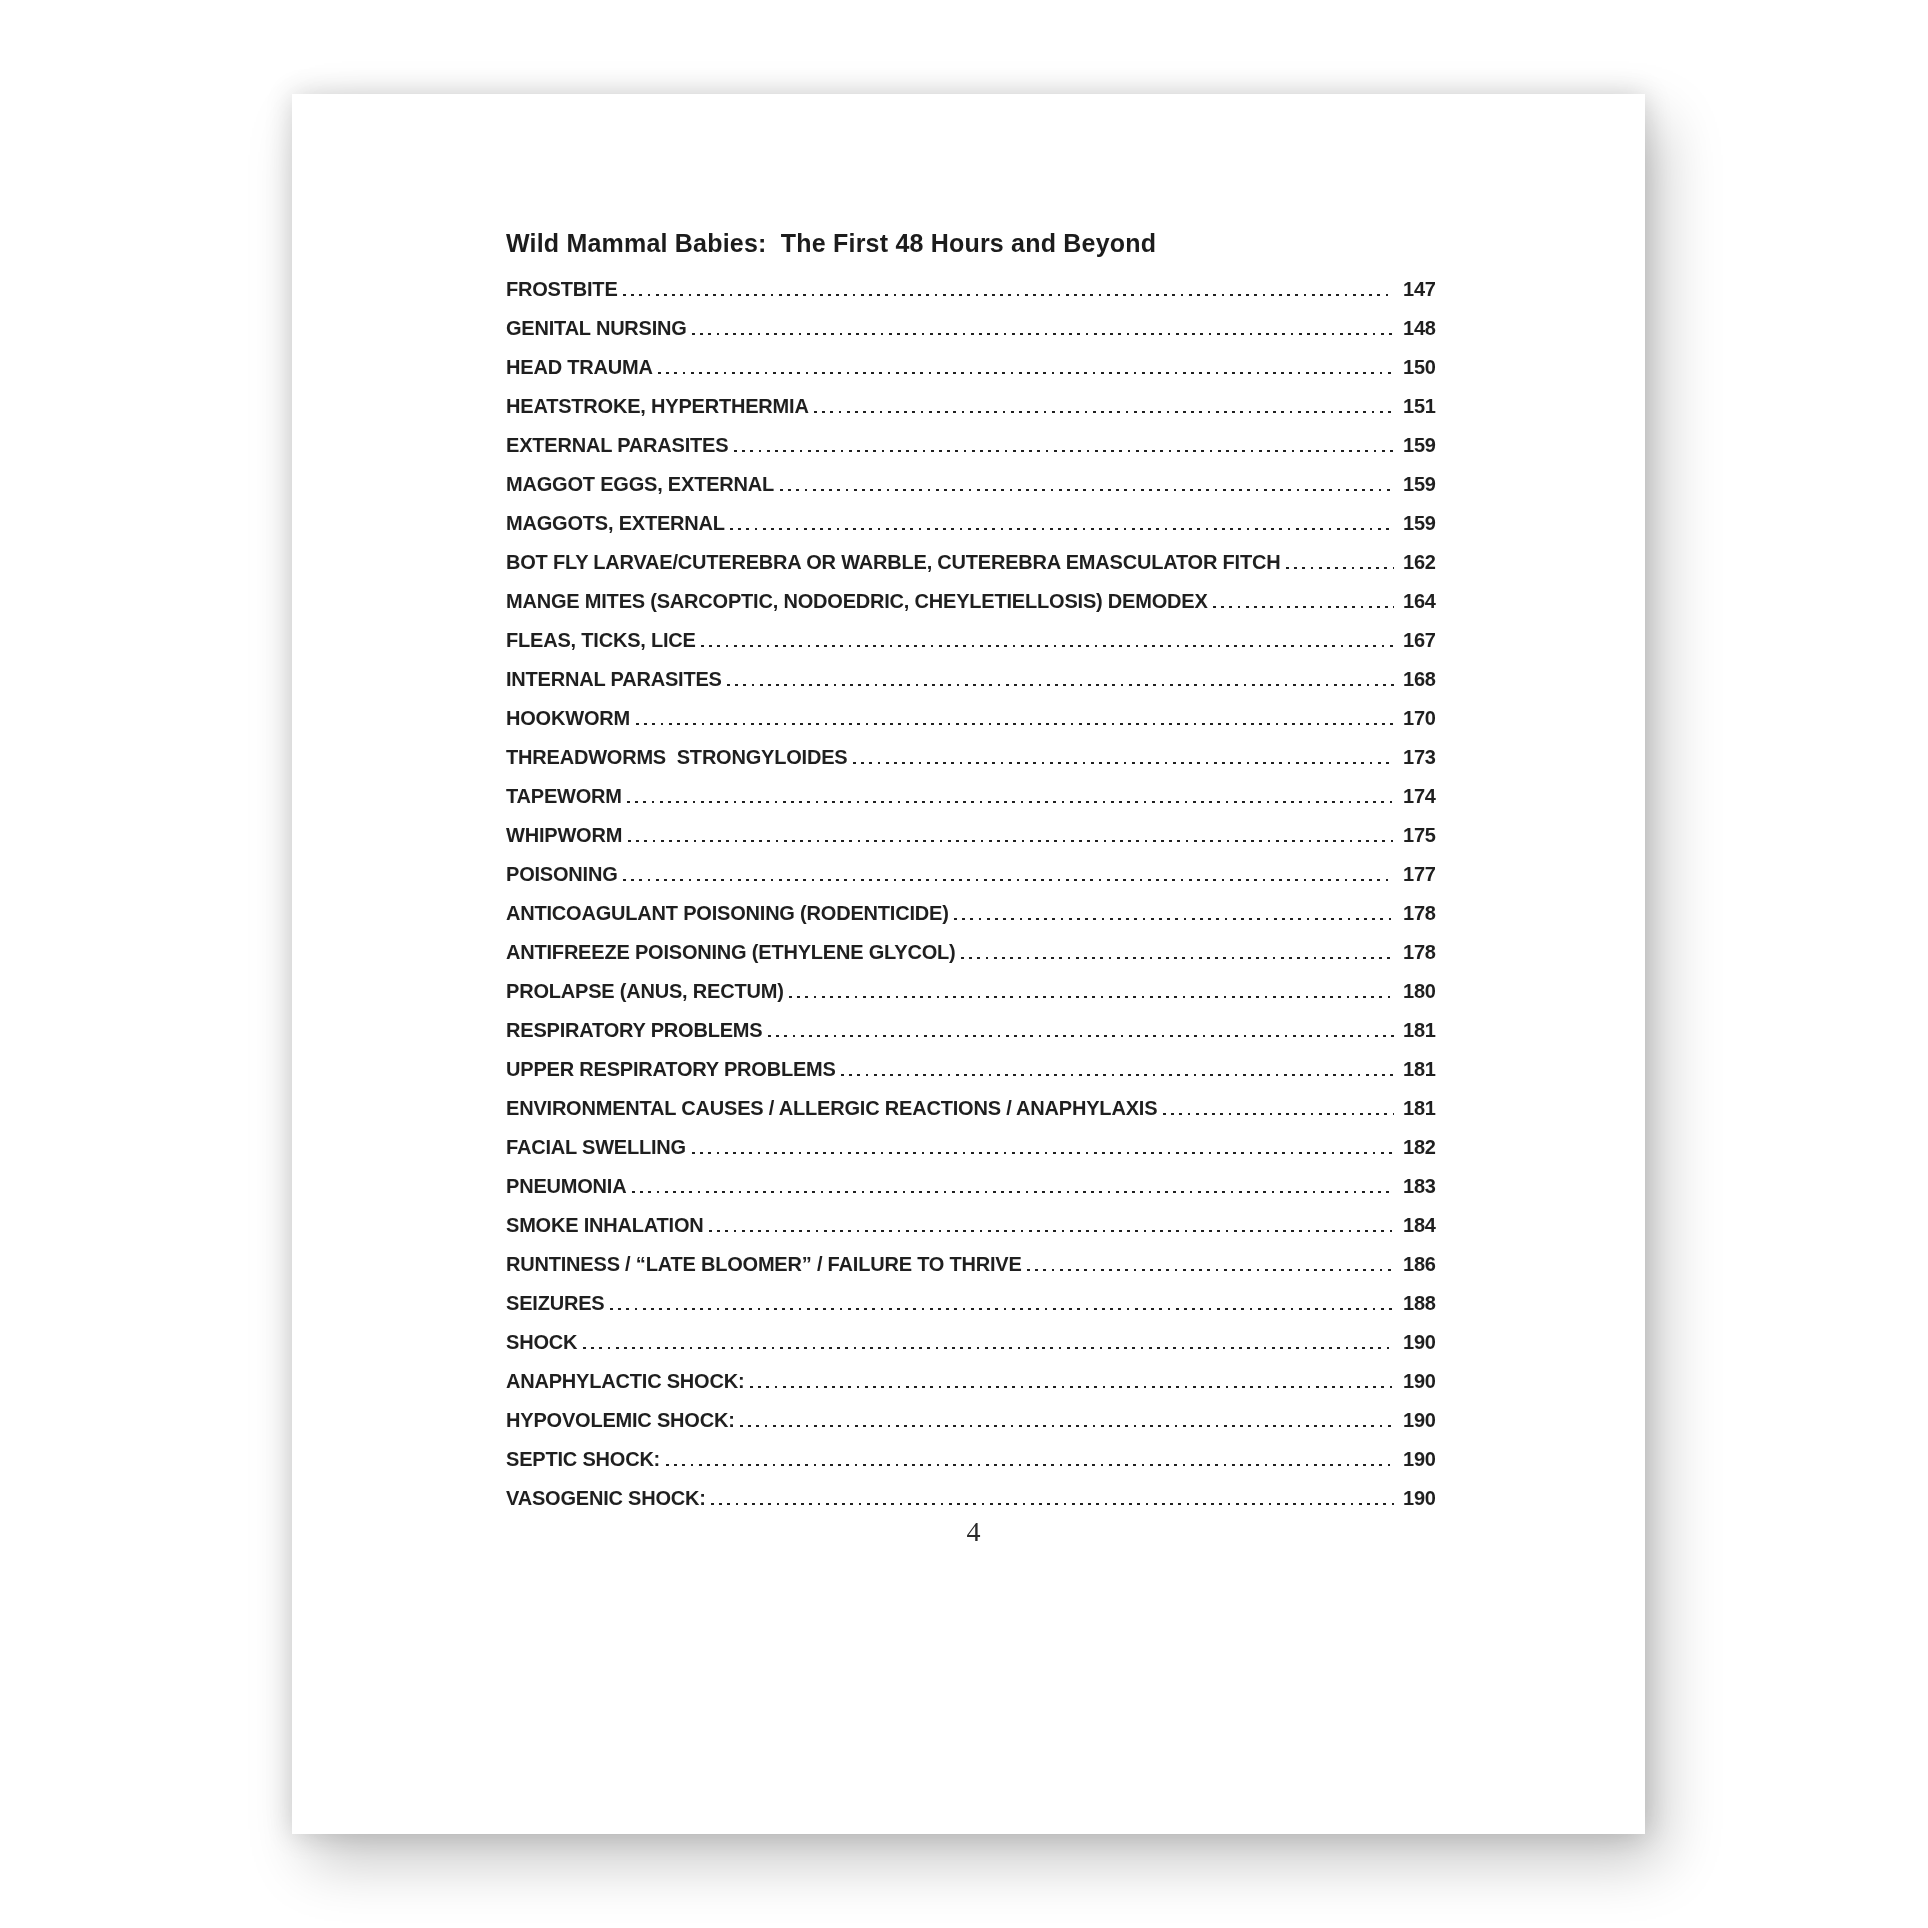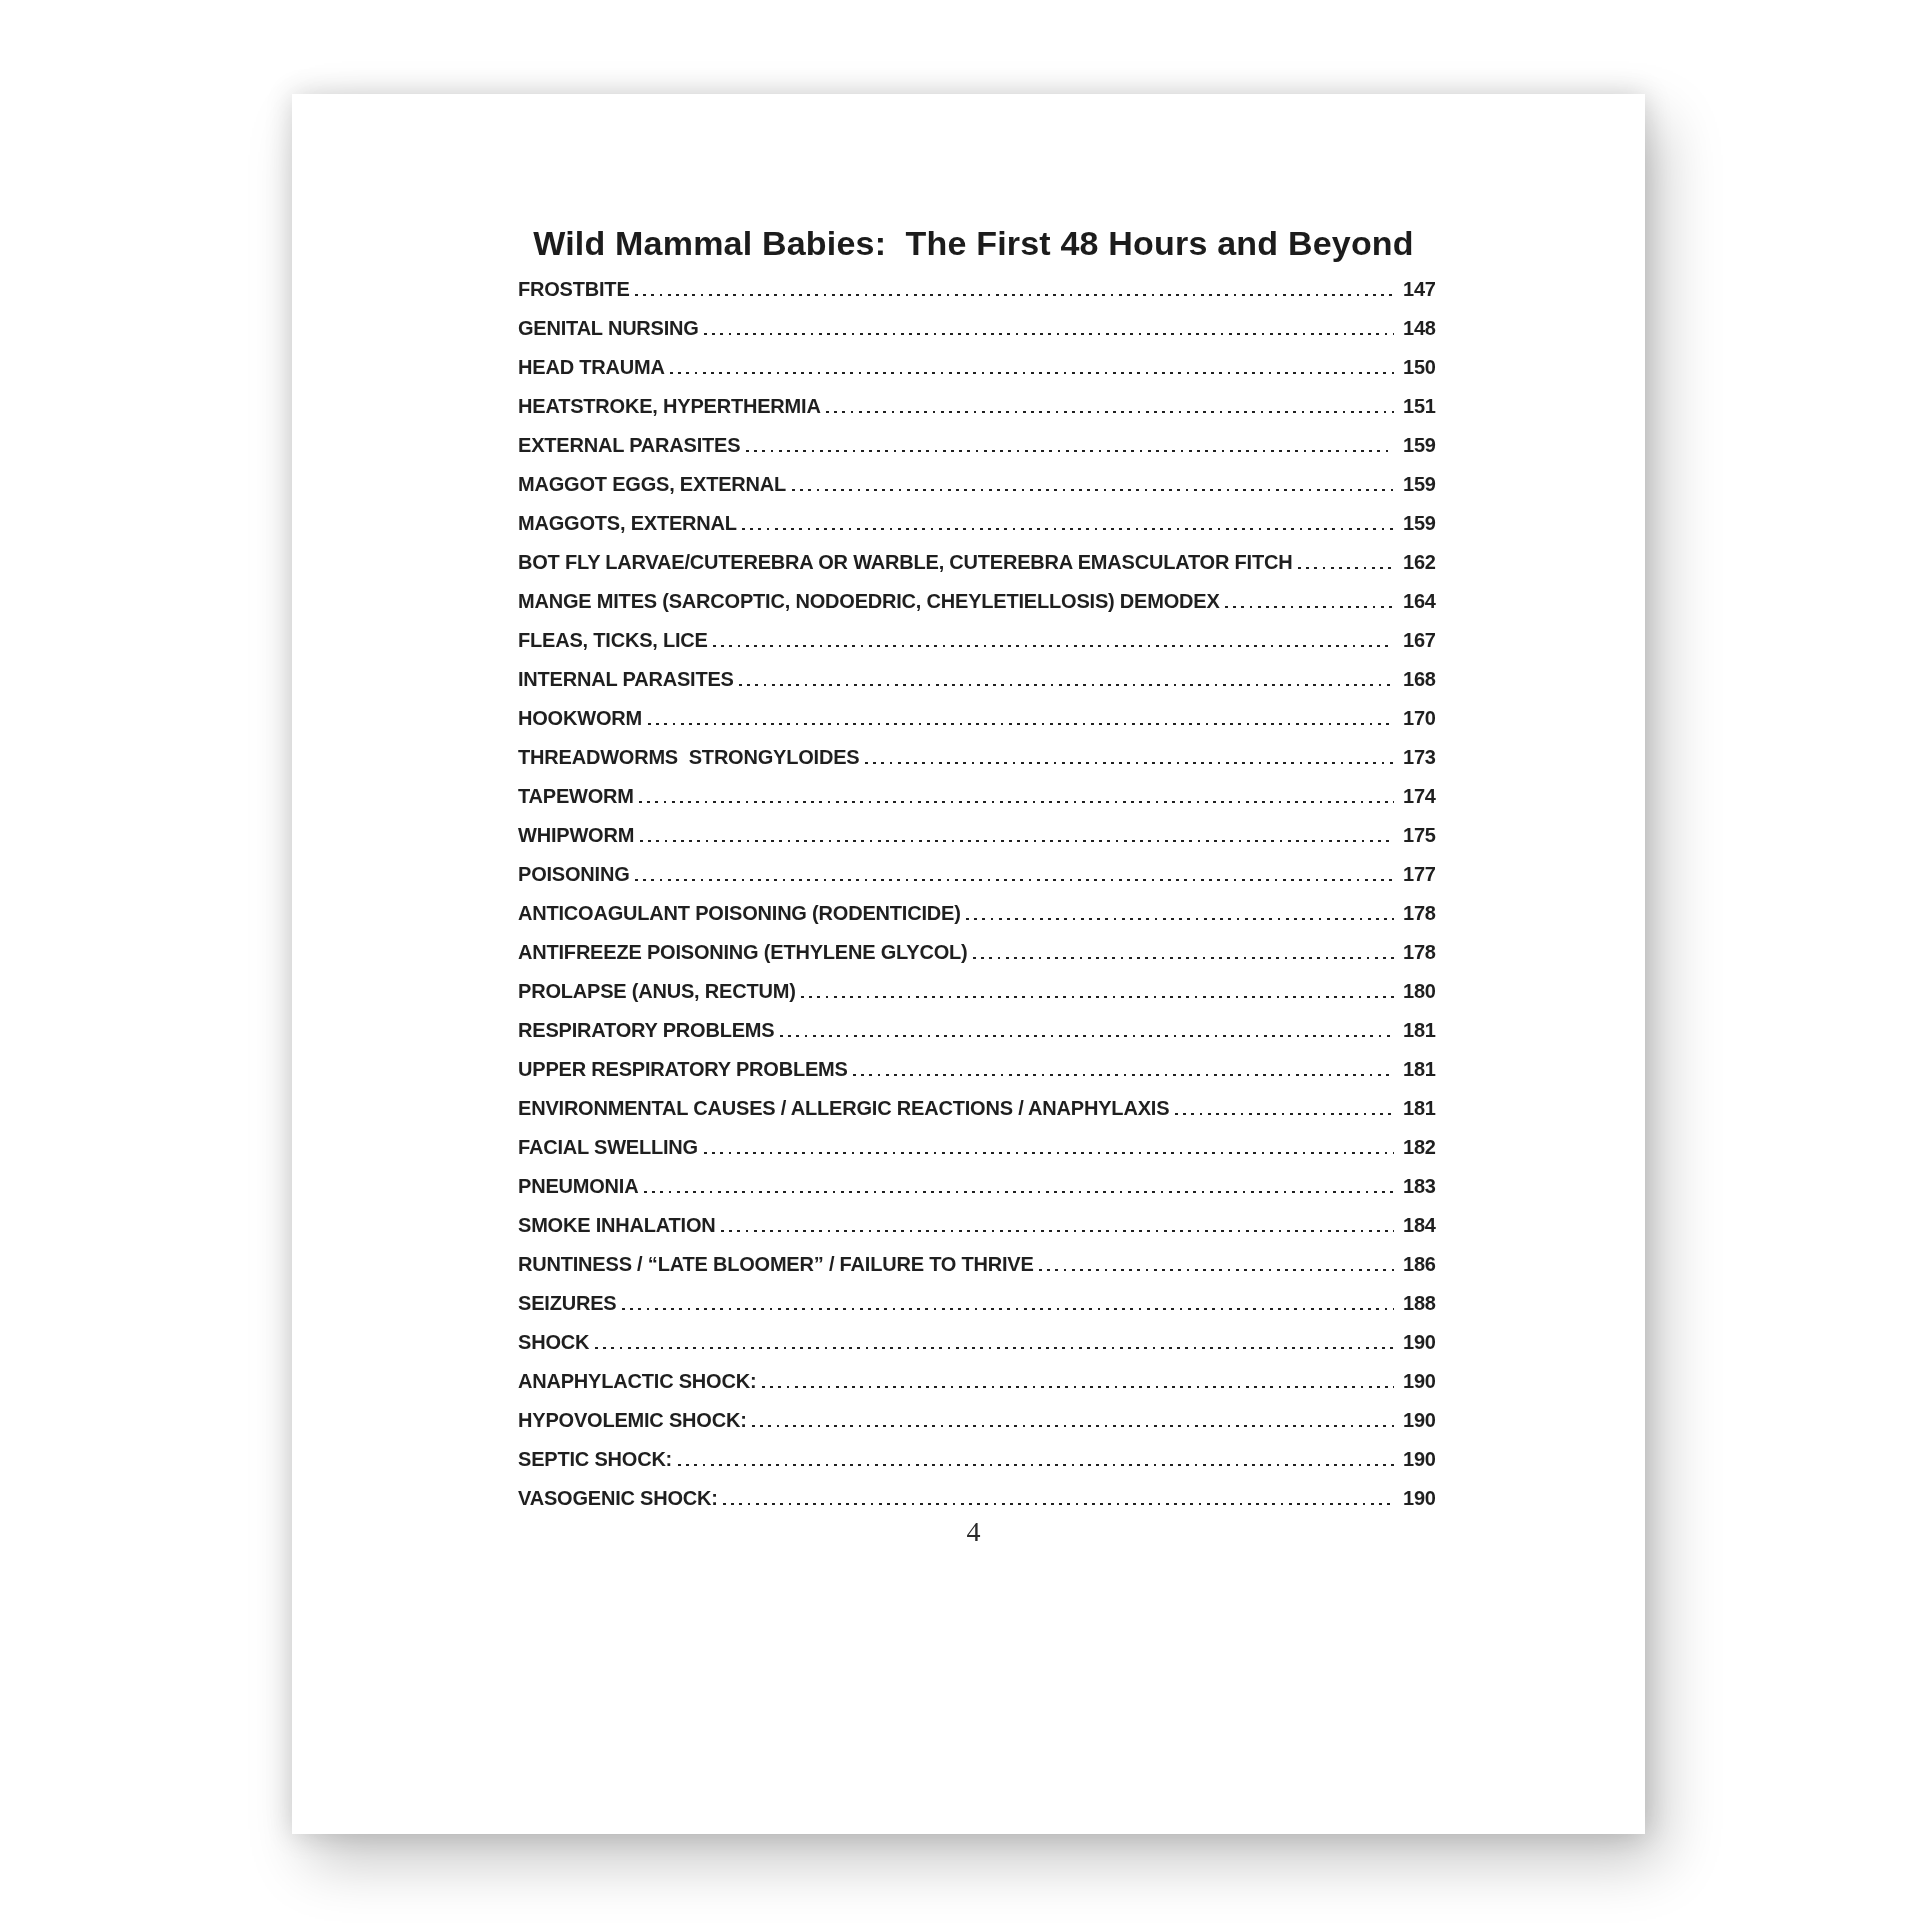--- a/index.html
+++ b/index.html
@@ -19,31 +19,29 @@
     position: absolute;
     left: 292px;
     top: 94px;
     width: 1353px;
     height: 1740px;
     background: #ffffff;
     box-shadow: 0 0 26px rgba(0,0,0,0.16), 17px 28px 56px rgba(0,0,0,0.22);
     padding: 129px 204px 0 214px;
   }
   .title {
-    font-size: 34px;
+    font-size: 25px;
     font-weight: bold;
     color: #1c1c1c;
-    text-align: center;
     white-space: pre;
     line-height: 41px;
     letter-spacing: 0.2px;
   }
   .toc {
     margin-top: 5.6px;
-    margin-left: 12px;
   }
   .row {
     display: flex;
     align-items: baseline;
     height: 39px;
     line-height: 39px;
     font-weight: bold;
     font-size: 20px;
     color: #1f1f1f;
   }

